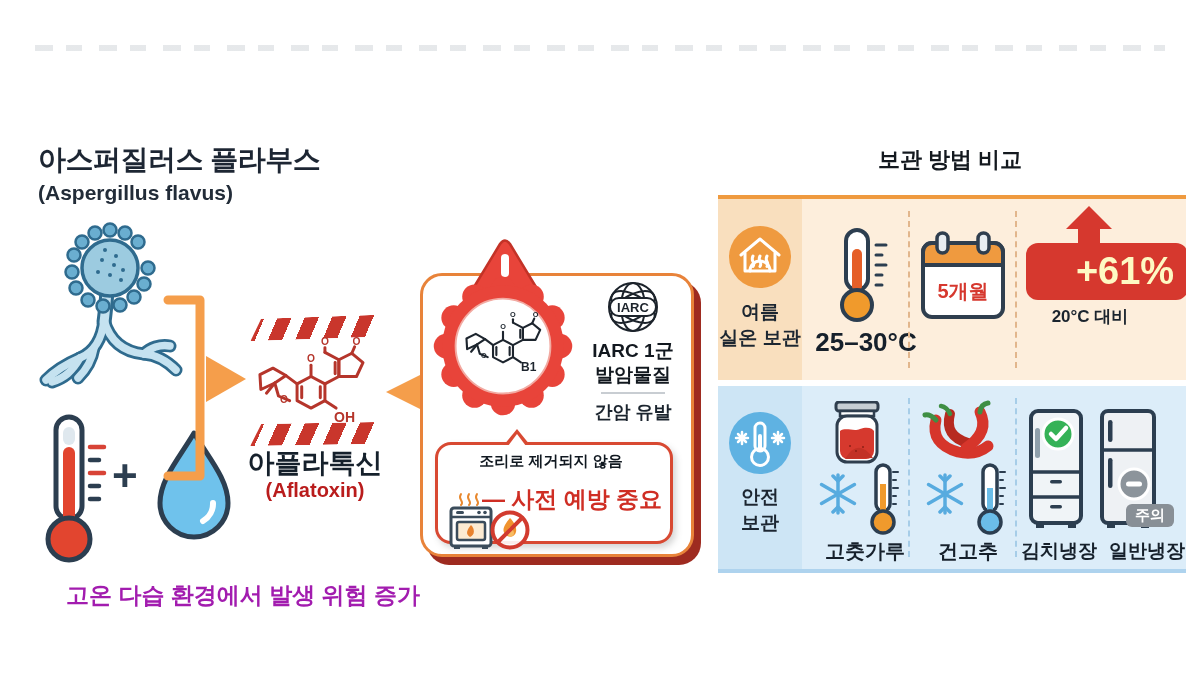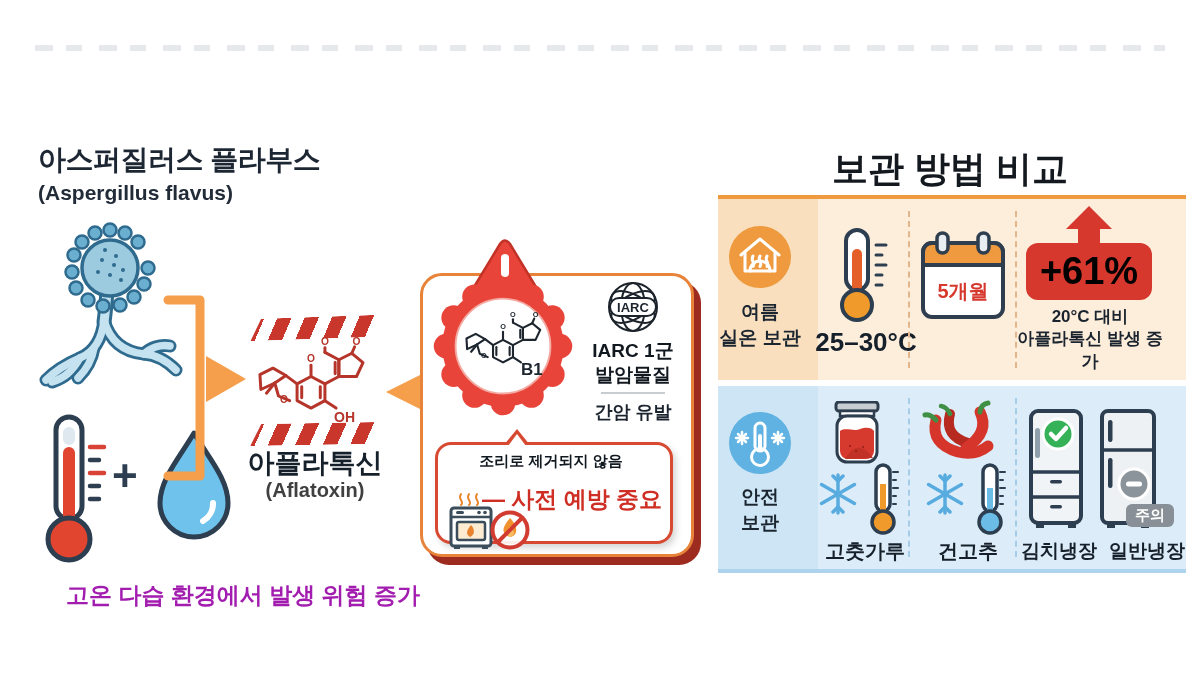--- a/index.html
+++ b/index.html
@@ -8,69 +8,69 @@
   .abs{position:absolute;}
   .ctr{text-align:center;}
   
   .top-strip{left:35px;top:0;width:1130px;height:6px;opacity:.22;
     background:repeating-linear-gradient(90deg,#8d98a2 0 18px,transparent 18px 31px,#8d98a2 31px 47px,transparent 47px 64px);}
   
   .left-title{left:38px;top:96px;font-size:28px;font-weight:800;letter-spacing:-0.5px;color:#1d2633;}
   .left-subtitle{left:38px;top:136px;font-size:21px;font-weight:700;color:#222c38;}
   .plus-sign{left:112px;top:406px;font-size:44px;font-weight:800;color:#2c3e50;}
   .toxin-name{left:235px;top:400px;width:160px;font-size:27px;font-weight:700;color:#15202b;}
-  .toxin-latin{left:235px;top:434px;width:160px;font-size:20px;font-weight:700;color:#404040;}
+  .toxin-latin{left:235px;top:434px;width:160px;font-size:20px;font-weight:700;color:#b91c1c;}
   .left-caption{left:66px;top:535px;font-size:23px;font-weight:700;color:#a21caf;}
   
   .hazard{height:22px;width:128px;
     background:repeating-linear-gradient(115deg,#c9362c 0 13px,#ffffff 13px 25px);
     clip-path:polygon(9% 0,100% 0,91% 100%,0 100%);}
   .hz-top{left:250px;top:272px;transform:rotate(-2deg);}
   .hz-bot{left:250px;top:378px;transform:rotate(-1deg);}
   .mol-red{color:#b5352b;}
   .mol-black{color:#1d252e;}
   .oh-label{left:334px;top:364px;font-size:14px;font-weight:700;color:#b5352b;}
   
   .arrow-left{left:386px;top:328px;width:0;height:0;
     border-top:19px solid transparent;border-bottom:19px solid transparent;border-right:38px solid #f59e4b;}
   
   .warn-box{left:420px;top:228px;width:268px;height:278px;background:#fff;
     border:3px solid #e8833a;border-radius:22px;box-shadow:7px 8px 0 #9e2b20;}
   .warn-box .abs{position:absolute;}
-  .b1-label{left:98px;top:84px;font-size:17px;font-weight:700;color:#1d252e;}
+  .b1-label{left:98px;top:84px;font-size:12px;font-weight:700;color:#1d252e;}
   .iarc-l1{left:150px;top:62px;width:120px;font-size:19px;font-weight:800;color:#12181f;}
   .iarc-l2{left:150px;top:86px;width:120px;font-size:19px;font-weight:700;color:#12181f;}
   .iarc-div{left:178px;top:116px;width:64px;height:2px;background:#c8cdd2;}
   .iarc-effect{left:150px;top:124px;width:120px;font-size:18px;font-weight:700;color:#1b242e;}
   .bubble{left:12px;top:166px;width:232px;height:96px;background:#fff;border:3px solid #d84932;
     border-radius:16px;box-shadow:3px 4px 6px rgba(90,90,90,.25);}
   .bubble:before{content:"";position:absolute;left:66px;top:-16px;border-left:13px solid transparent;
     border-right:13px solid transparent;border-bottom:16px solid #d84932;}
   .bubble:after{content:"";position:absolute;left:70px;top:-11px;border-left:9px solid transparent;
     border-right:9px solid transparent;border-bottom:12px solid #fff;}
   .bubble-l1{left:16px;top:176px;width:224px;font-size:15px;font-weight:800;color:#101820;}
   .bubble-l2{left:44px;top:208px;width:210px;font-size:23px;font-weight:800;color:#cf2e24;}
   
-  .storage-title{left:800px;top:100px;width:300px;font-size:36px;font-weight:800;color:#14191f;}
+  .storage-title{left:800px;top:100px;width:300px;font-size:22px;font-weight:800;color:#14191f;}
   .storage-table{left:718px;top:150px;width:468px;height:378px;}
   .bar-top{left:0;top:0;width:468px;height:4px;background:#ef9a3f;}
   .bar-bot{left:0;top:374px;width:468px;height:4px;background:#aed3ee;}
   .row{left:0;width:468px;overflow:hidden;}
   .row-summer{top:4px;height:181px;background:#fdeedc;}
   .row-gap{top:185px;height:6px;background:#ffffff;left:0;width:468px;}
   .row-safe{top:191px;height:183px;background:#dcedf9;}
-  .label-cell{left:0;top:0;width:100px;height:100%;}
+  .label-cell{left:0;top:0;width:84px;height:100%;}
   .label-cell.summer{background:#f9dfbe;}
   .label-cell.safe{background:#cde5f5;}
   .cell-line{width:84px;font-size:19px;font-weight:800;color:#1c2631;}
   .vdiv{top:12px;height:157px;border-left:2px dashed #e2b68c;}
   .vdiv.blue{border-left-color:#a6cde8;height:159px;}
   .temp-label{left:88px;top:128px;width:120px;font-size:26px;font-weight:800;color:#16202b;}
   .pct-box{left:308px;top:44px;width:126px;height:57px;background:#d6382e;border-radius:12px;
-    color:#000000;font-size:38px;font-weight:800;line-height:57px;text-align:center;}
+    color:#fef9c3;font-size:38px;font-weight:800;line-height:57px;text-align:center;padding-left:36px;}
   .pct-note{width:160px;font-size:17px;font-weight:700;color:#1b242e;}
   .item-label{font-size:20px;font-weight:800;color:#16202b;}
   .fridge-label{font-size:19px;font-weight:800;color:#16202b;}
   .caution-badge{left:408px;top:118px;background:#888f96;color:#fff;font-size:15px;font-weight:700;
     padding:2px 9px;border-radius:6px;}
   .storage-caption{left:790px;top:534px;width:320px;font-size:23px;font-weight:700;color:#111923;}
 </style>
 </head>
 <body>
 
@@ -313,21 +313,20 @@
         <text x="43" y="67" font-size="20" font-weight="800" fill="#d6382e" text-anchor="middle">5개월</text>
       </svg>
 
       <div class="abs vdiv" style="left:297px"></div>
 
       <svg class="abs" style="left:348px;top:7px" width="46" height="40" viewBox="0 0 46 40">
         <polygon points="23,0 46,23 34,23 34,40 12,40 12,23 0,23" fill="#d6382e"></polygon>
       </svg>
       <div class="abs pct-box">+61%</div>
       <div class="abs ctr pct-note" style="left:292px;top:106px">20°C 대비</div>
-      <div class="abs ctr pct-note" style="left:292px;top:128px">아플라톡신 발생 증가</div>
     </div>
 
     <div class="abs row-gap"></div>
 
     <div class="abs row row-safe">
       <div class="abs label-cell safe">
         <svg class="abs" style="left:11px;top:26px" width="62" height="62" viewBox="0 0 62 62">
           <circle cx="31" cy="31" r="31" fill="#5fb2e2"></circle>
           <rect x="26" y="11" width="10" height="28" rx="5" fill="none" stroke="#fff" stroke-width="3"></rect>
           <line x1="31" y1="24" x2="31" y2="38" stroke="#fff" stroke-width="4" stroke-linecap="round"></line>

